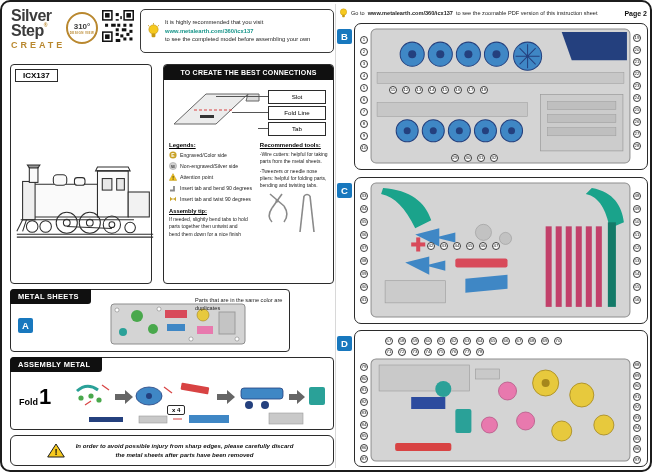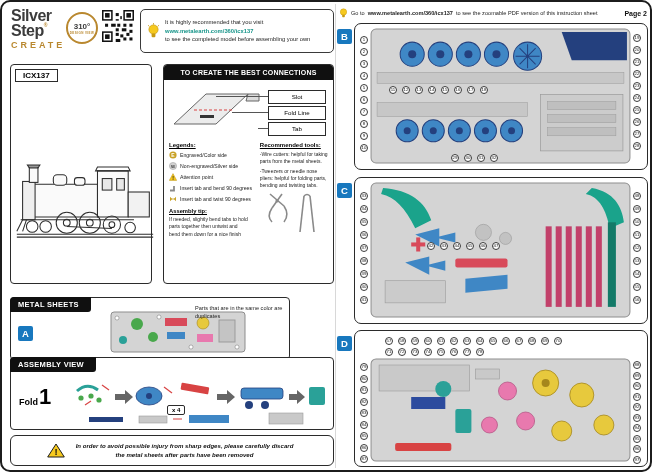--- a/index.html
+++ b/index.html
@@ -40,21 +40,21 @@
   .col-leg{width:56%}
   .col-tools{width:44%}
   .sec-title{font-size:6px;font-weight:700;text-decoration:underline;margin:2px 0 3px}
   .leg-item{display:flex;align-items:center;gap:3px;margin:3px 0;font-size:5.2px;line-height:1.2;color:#1d1d1d}
   .tip-title{font-size:5.8px;font-weight:700;text-decoration:underline;margin:5px 0 2px}
   .tip-body{font-size:5px;line-height:1.45;color:#1d1d1d;width:92%}
   .tool-p{font-size:5px;line-height:1.4;color:#1d1d1d;margin-bottom:3px}
   .tools-art{display:block;margin-top:2px}
 
   
-  .ms-box{left:8px;top:295px;width:280px;height:63px}
+  .ms-box{left:8px;top:287px;width:280px;height:63px}
   .ms-a{left:7px;top:28px}
   .ms-art{position:absolute;left:96px;top:11px;width:142px;height:46px}
   .ms-note{position:absolute;right:6px;top:7px;width:88px;font-size:5.6px;line-height:1.4;color:#1d1d1d}
 
   
   .as-box{left:8px;top:355px;width:324px;height:73px}
   .step-wrap{position:absolute;left:8px;top:30px;display:flex;align-items:flex-end}
   .step-word{font-size:9px;font-weight:800}
   .step-num{font-size:22px;font-weight:800;line-height:0.85;margin-left:1px}
   .as-art{position:absolute;left:58px;top:15px;width:260px;height:54px}
@@ -271,21 +271,21 @@
         <circle cx="10" cy="9" r="2"></circle>
           <circle cx="52" cy="8" r="2"></circle>
           <circle cx="84" cy="38" r="2"></circle>
           <circle cx="130" cy="38" r="2"></circle>
       </g>
     </svg>
     <div class="ms-note">Parts that are in the same color are duplicates</div>
   </div>
 
   <div class="obox as-box">
-    <div class="blackbar">ASSEMBLY VIEW</div>
+    <div class="blackbar">ASSEMBLY METAL</div>
     <div class="step-wrap">
       <span class="step-word">Fold</span>
       <span class="step-num">1</span>
     </div>
     <svg class="as-art" viewBox="0 0 260 54">
       <path d="M8,18 q10,-9 21,-1" stroke="#2aa198" stroke-width="3" fill="none"></path>
       <circle cx="12" cy="25" r="2.6" fill="#49a84c"></circle>
         <circle cx="22" cy="23" r="2.6" fill="#49a84c"></circle>
         <circle cx="30" cy="27" r="2.6" fill="#49a84c"></circle>
       <path d="M33,12 l7,5" stroke="#d84343" stroke-width="1.2"></path>

